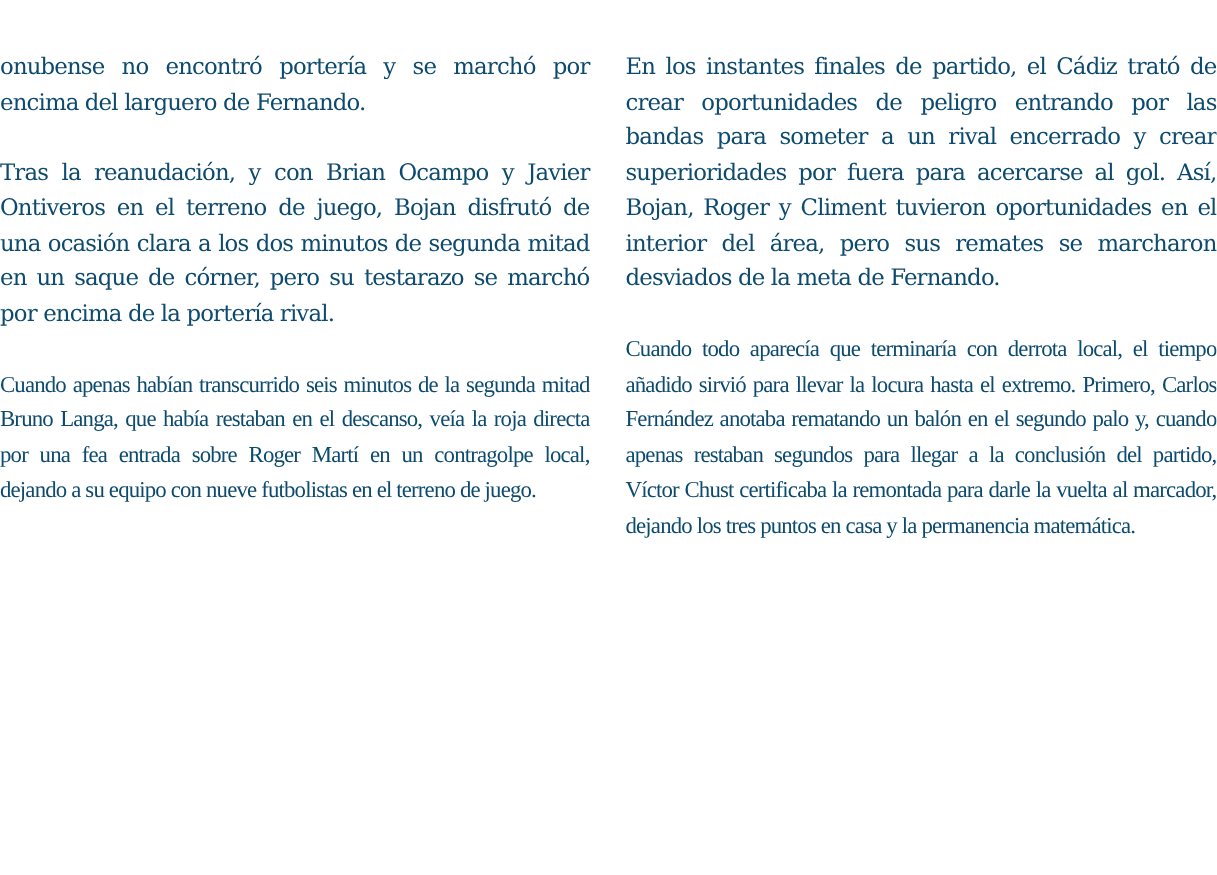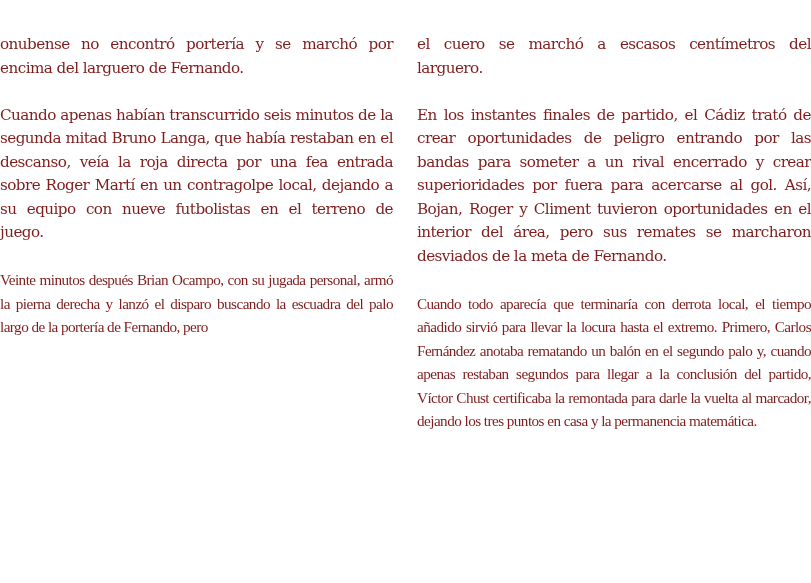--- a/index.html
+++ b/index.html
@@ -16,21 +16,21 @@
     .article {
       position: absolute;
       top: 33px;
       left: 0;
       width: 811px;
       display: flex;
       justify-content: space-between;
     }
     .column {
       width: 393px;
-      color: #7f1d1d;
+      color: #0c4a6e;
       font-family: "DejaVu Serif", "Liberation Serif", serif;
       font-size: 15.2px;
       line-height: 23.5px;
       text-align: justify;
       letter-spacing: -0.55px;
       word-spacing: 0px;
     }
     .column.right {
       width: 394px;
     }
@@ -42,21 +42,20 @@
       margin-bottom: 0;
       font-family: Liberation Serif, serif;
     }
   </style>
 </head>
 <body>
 
 <div class="article">
   <div class="column left">
     <p>onubense no encontró portería y se marchó por encima del larguero de Fernando.</p>
+    <p>Tras la reanudación, y con Brian Ocampo y Javier Ontiveros en el terreno de juego, Bojan disfrutó de una ocasión clara a los dos minutos de segunda mitad en un saque de córner, pero su testarazo se marchó por encima de la portería rival.</p>
     <p>Cuando apenas habían transcurrido seis minutos de la segunda mitad Bruno Langa, que había restaban en el descanso, veía la roja directa por una fea entrada sobre Roger Martí en un contragolpe local, dejando a su equipo con nueve futbolistas en el terreno de juego.</p>
-    <p>Veinte minutos después Brian Ocampo, con su jugada personal, armó la pierna derecha y lanzó el disparo buscando la escuadra del palo largo de la portería de Fernando, pero</p>
   </div>
   <div class="column right">
-    <p>el cuero se marchó a escasos centímetros del larguero.</p>
     <p>En los instantes finales de partido, el Cádiz trató de crear oportunidades de peligro entrando por las bandas para someter a un rival encerrado y crear superioridades por fuera para acercarse al gol. Así, Bojan, Roger y Climent tuvieron oportunidades en el interior del área, pero sus remates se marcharon desviados de la meta de Fernando.</p>
     <p>Cuando todo aparecía que terminaría con derrota local, el tiempo añadido sirvió para llevar la locura hasta el extremo. Primero, Carlos Fernández anotaba rematando un balón en el segundo palo y, cuando apenas restaban segundos para llegar a la conclusión del partido, Víctor Chust certificaba la remontada para darle la vuelta al marcador, dejando los tres puntos en casa y la permanencia matemática.</p>
   </div>
 </div>
 
 </body></html>

